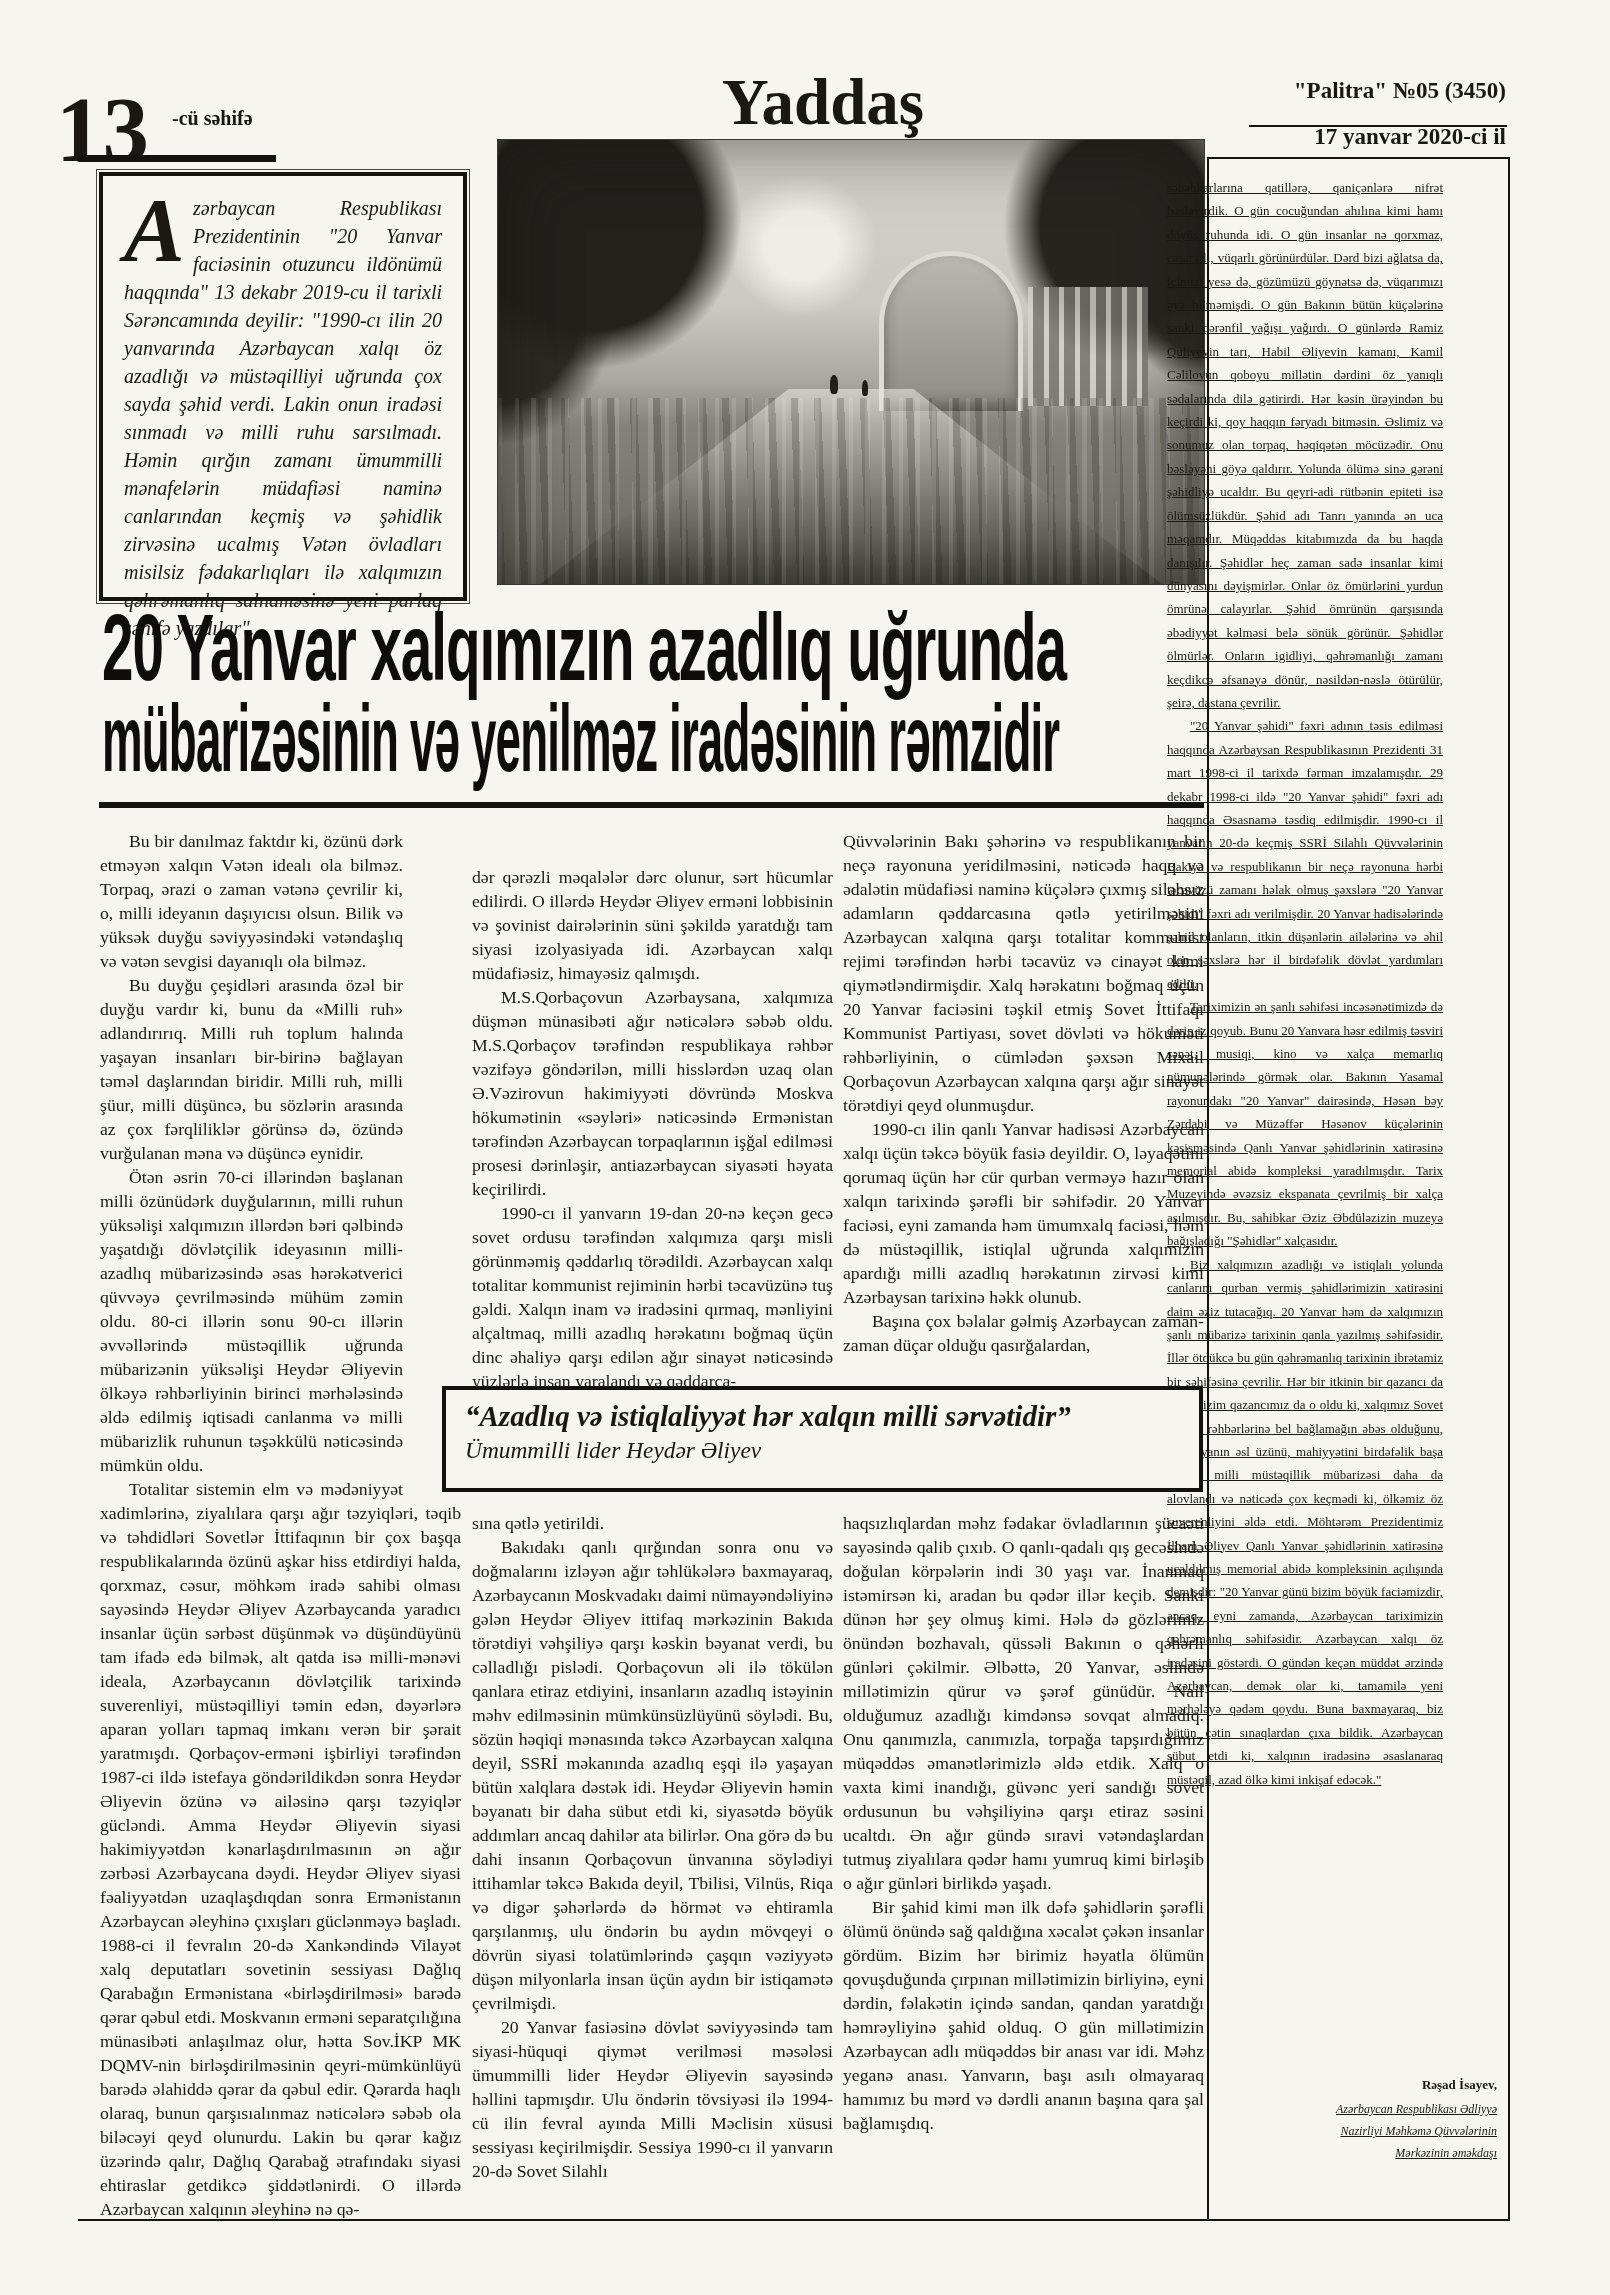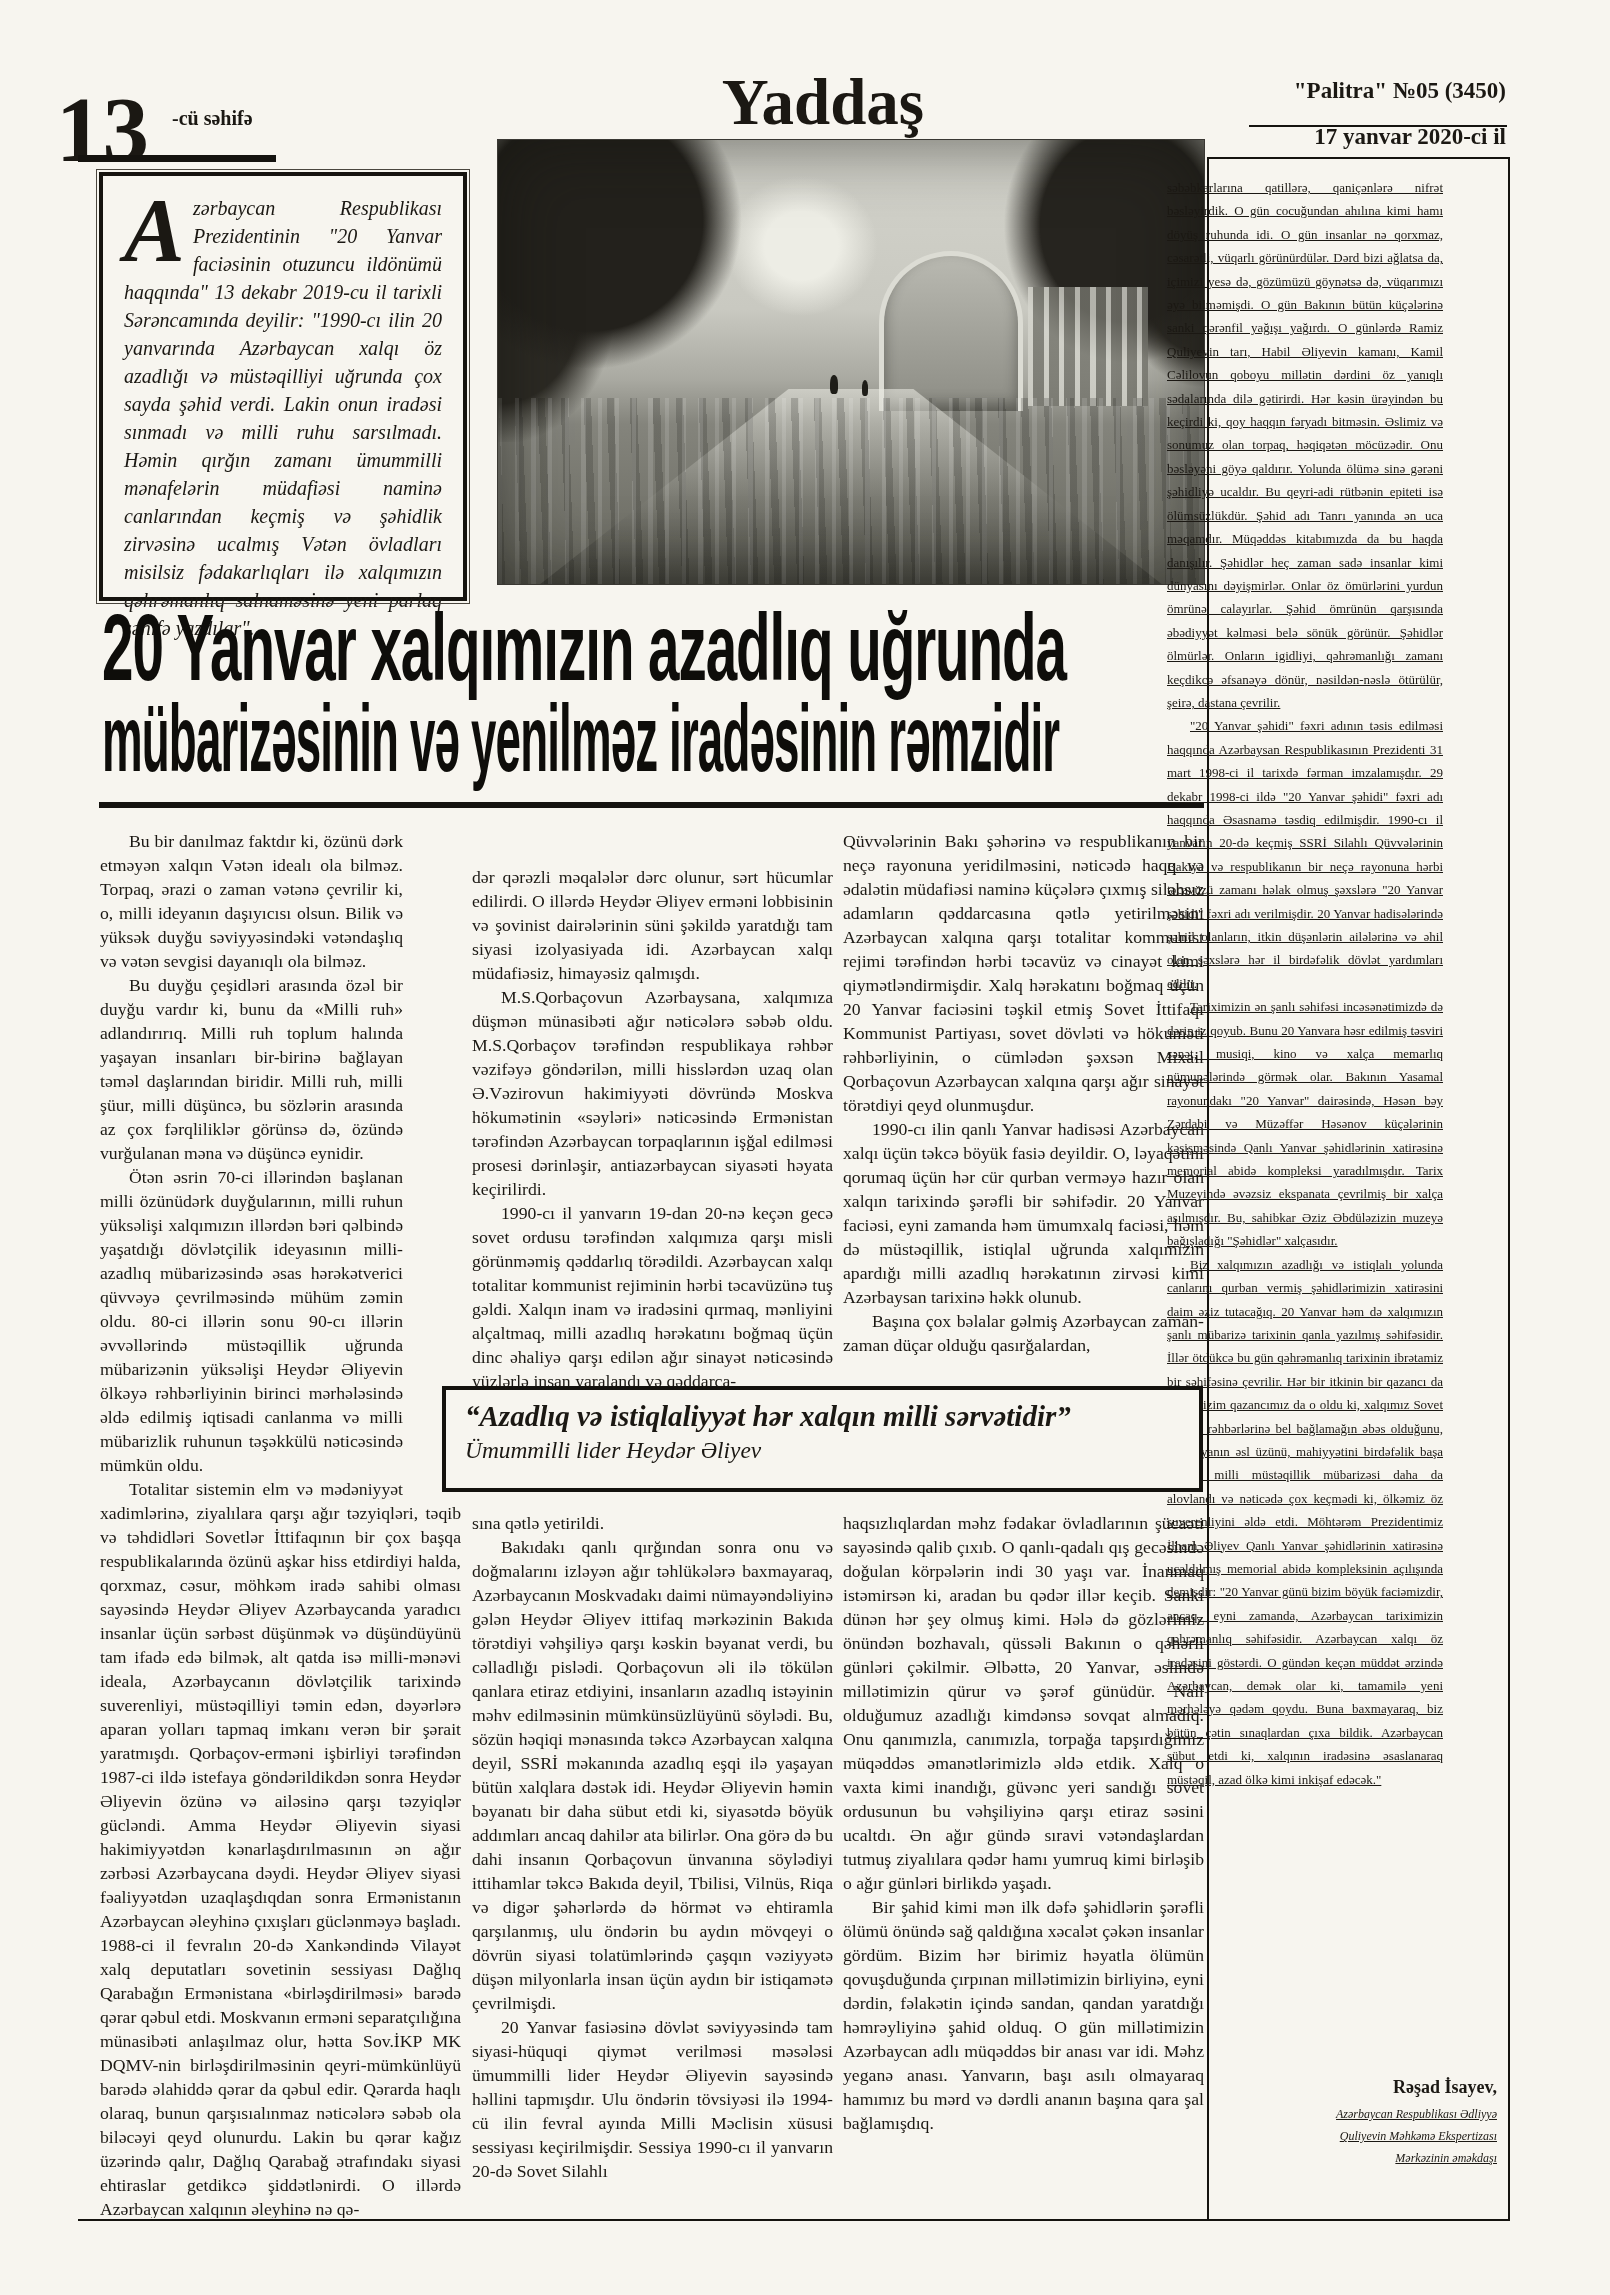--- a/index.html
+++ b/index.html
@@ -65,21 +65,21 @@
   #col4 p{text-indent:23px;}
   #col4 p.cont{text-indent:0;}
   .qspacer{float:right;clear:right;width:58px;height:110px;margin-top:553px;}
   
   .quotebox{position:absolute;left:442px;top:1386px;width:761px;height:106px;border:4.2px solid #14120e;
     background:#f7f5ef;box-sizing:border-box;padding:10.4px 13.5px 5.2px 19px;}
   .quote-text{font-size:29px;font-weight:bold;font-style:italic;line-height:1.15;}
   .quote-attr{font-size:23.4px;font-style:italic;text-align:left;padding-right:13.5px;margin-top:3.1px;}
   
   .signature{position:absolute;left:1220px;top:2077px;width:277px;text-align:right;}
-  .sig-name{font-size:18px;font-weight:bold;margin-bottom:5.2px;}
+  .sig-name{font-size:13px;font-weight:bold;margin-bottom:5.2px;}
   .sig-line{font-size:12px;font-style:italic;line-height:22px;text-decoration:underline;}
 </style>
 </head>
 <body>
 
 <div id="page">
 
   <div class="pagenum">13</div>
   <div class="pagenum-suffix">-cü səhifə</div>
   <div class="rule" style="left:78px;top:155px;width:198px;height:7.3px;"></div>
@@ -155,20 +155,20 @@
     </div>
 
   <div class="quotebox">
     <div class="quote-text">“Azadlıq və istiqlaliyyət hər xalqın milli sərvətidir”</div>
     <div class="quote-attr">Ümummilli lider Heydər Əliyev</div>
   </div>
 
   <div class="signature">
     <div class="sig-name">Rəşad İsayev,</div>
     <div class="sig-line">Azərbaycan Respublikası Ədliyyə</div>
-    <div class="sig-line">Quliyevin Məhkəmə Ekspertizası</div>
+    <div class="sig-line">Nazirliyi Məhkəmə Qüvvələrinin</div>
     <div class="sig-line">Mərkəzinin əməkdaşı</div>
   </div>
 
   <div class="rule" style="left:78px;top:2219px;width:1432px;height:2.1px;"></div>
 
 </div>
 
 
 </body></html>

